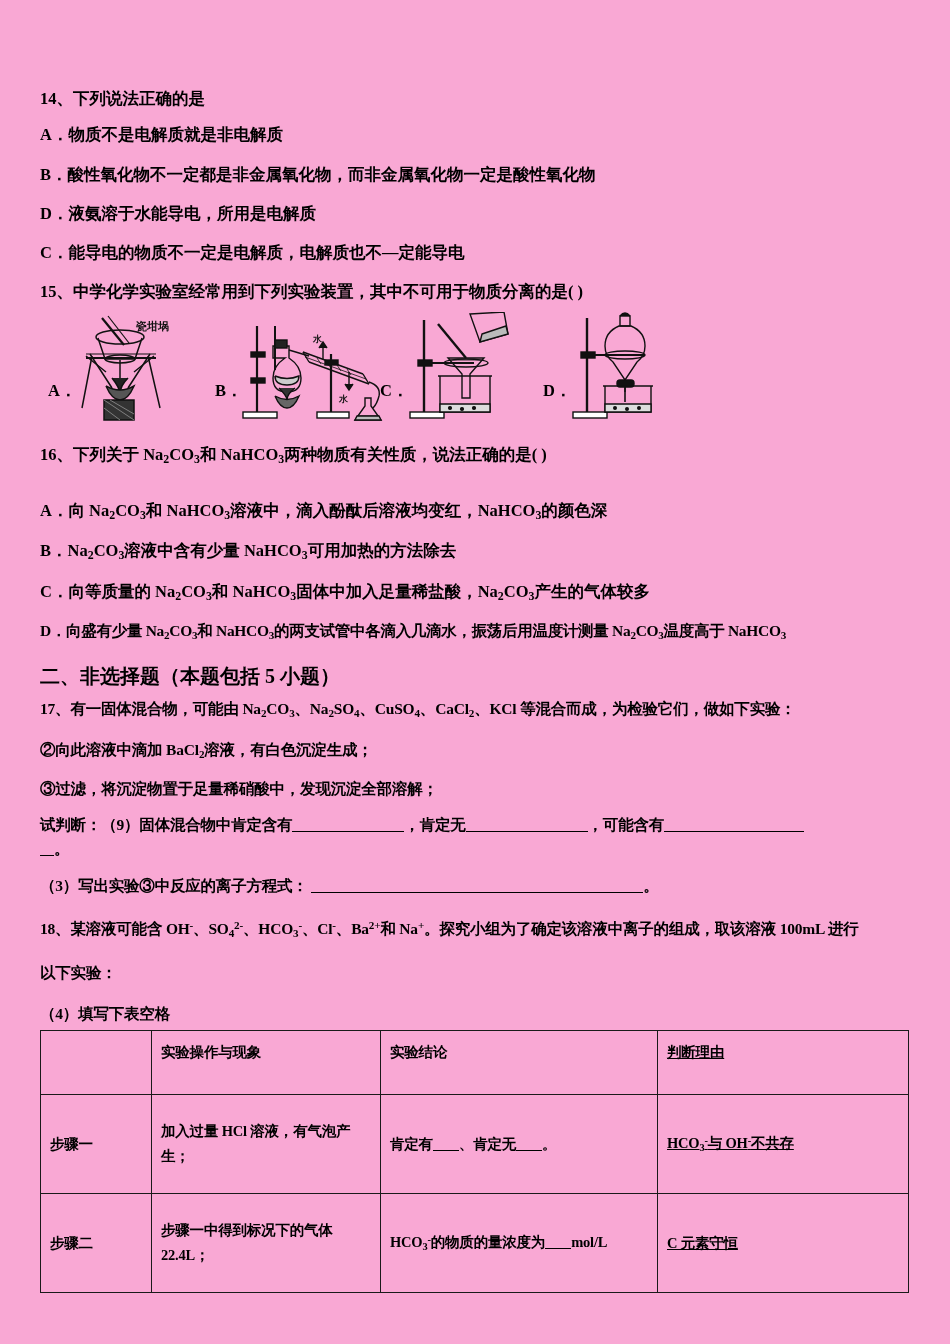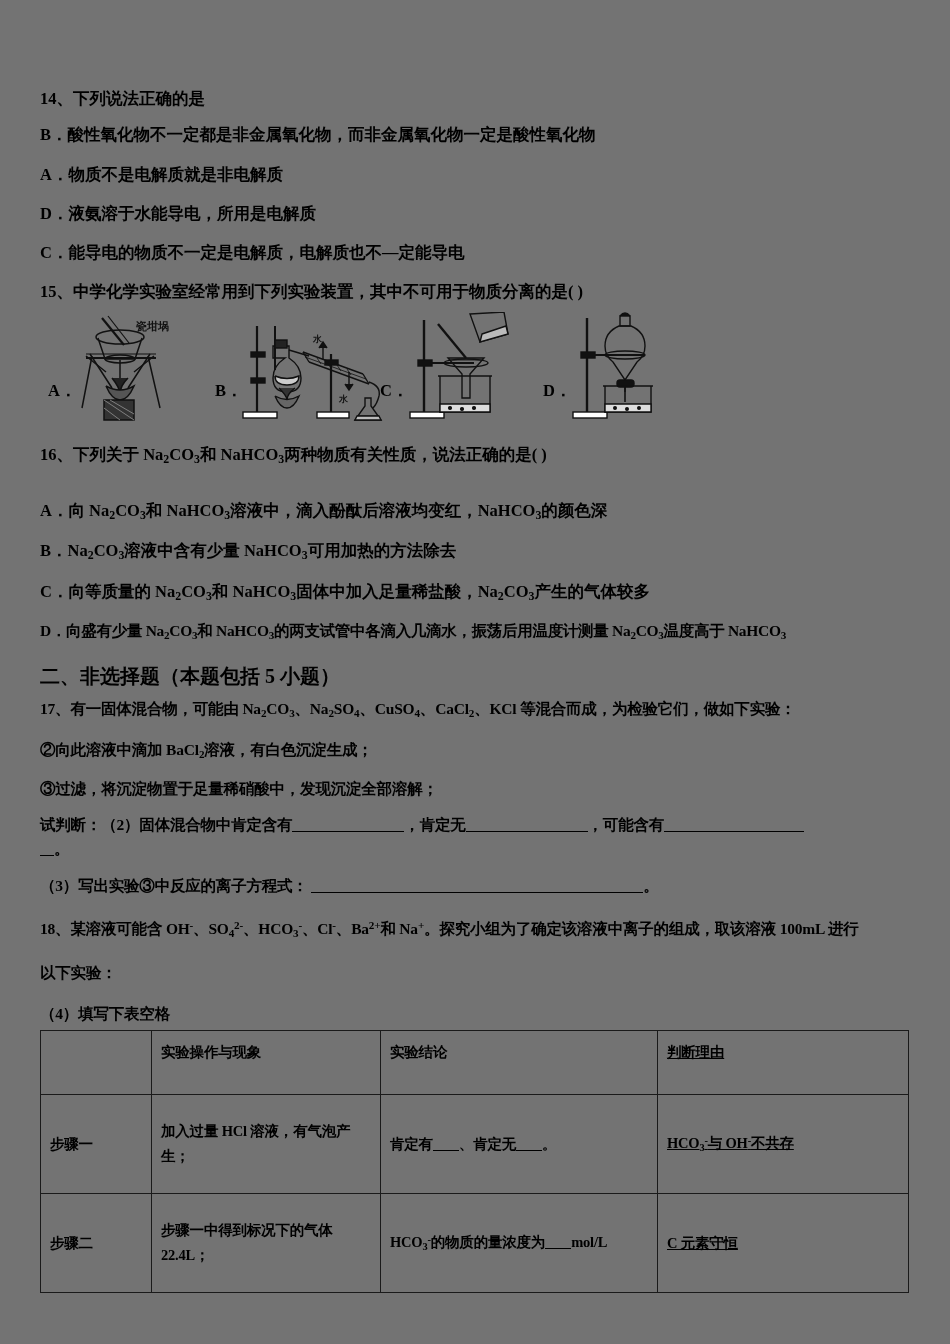--- a/index.html
+++ b/index.html
@@ -13,21 +13,21 @@
     position: relative;
     font-family: "Liberation Serif", "DejaVu Serif", serif;
     color: #000000;
     overflow: hidden;
   }
   .page {
     position: absolute;
     left: 0; top: 0;
     width: 950px;
     height: 1344px;
-    background: #737373;
+    background: #f9a8d4;
   }
   .content {
     position: absolute;
     left: 40px;
     top: 88px;
     width: 880px;
   }
 
   
   .qline {
@@ -124,24 +124,24 @@
 </style>
 </head>
 <body>
 
 <div class="page">
 <div class="content">
 
   <div class="qline">14、下列说法正确的是</div>
 
   <div class="opt">
+    <span class="optlabel">A．</span><span>物质不是电解质就是非电解质</span>
+  </div>
+  <div class="opt">
     <span class="optlabel">B．</span><span>酸性氧化物不一定都是非金属氧化物，而非金属氧化物一定是酸性氧化物</span>
-  </div>
-  <div class="opt">
-    <span class="optlabel">A．</span><span>物质不是电解质就是非电解质</span>
   </div>
   <div class="opt">
     <span class="optlabel">D．</span><span>液氨溶于水能导电，所用是电解质</span>
   </div>
   <div class="opt">
     <span class="optlabel">C．</span><span>能导电的物质不一定是电解质，电解质也不—定能导电</span>
   </div>
 
   <div class="qline" style="margin-bottom:6px">15、中学化学实验室经常用到下列实验装置，其中不可用于物质分离的是(    )</div>
 
@@ -312,21 +312,21 @@
 
   <div class="sect">二、非选择题（本题包括 5 小题）</div>
 
   <div class="narrow" style="margin-bottom:17px">
     17、有一固体混合物，可能由 Na<span class="sub">2</span>CO<span class="sub">3</span>、Na<span class="sub">2</span>SO<span class="sub">4</span>、CuSO<span class="sub">4</span>、CaCl<span class="sub">2</span>、KCl 等混合而成，为检验它们，做如下实验：
   </div>
   <div class="narrow">②向此溶液中滴加 BaCl<span class="sub">2</span>溶液，有白色沉淀生成；</div>
   <div class="narrow">③过滤，将沉淀物置于足量稀硝酸中，发现沉淀全部溶解；</div>
 
   <div class="narrow wrap" style="margin-bottom:2px">
-    <span>试判断：（2）固体混合物中肯定含有</span><span class="blank-s"></span><span>，肯定无</span><span class="blank-m"></span><span>，可能含有</span><span class="blank-l"></span>
+    <span>试判断：（9）固体混合物中肯定含有</span><span class="blank-s"></span><span>，肯定无</span><span class="blank-m"></span><span>，可能含有</span><span class="blank-l"></span>
   </div>
   <div class="narrow" style="margin-bottom:15px">
     <span style="display:inline-block;border-bottom:1.4px solid #000;width:14px;height:0.9em;vertical-align:-2px"></span><span>。</span>
   </div>
 
   <div class="narrow" style="margin-bottom:22px">
     <span>（3）写出实验③中反应的离子方程式：</span>&nbsp;<span class="blank-eq"></span><span>。</span>
   </div>
 
   <div class="narrow" style="margin-bottom:20px">

